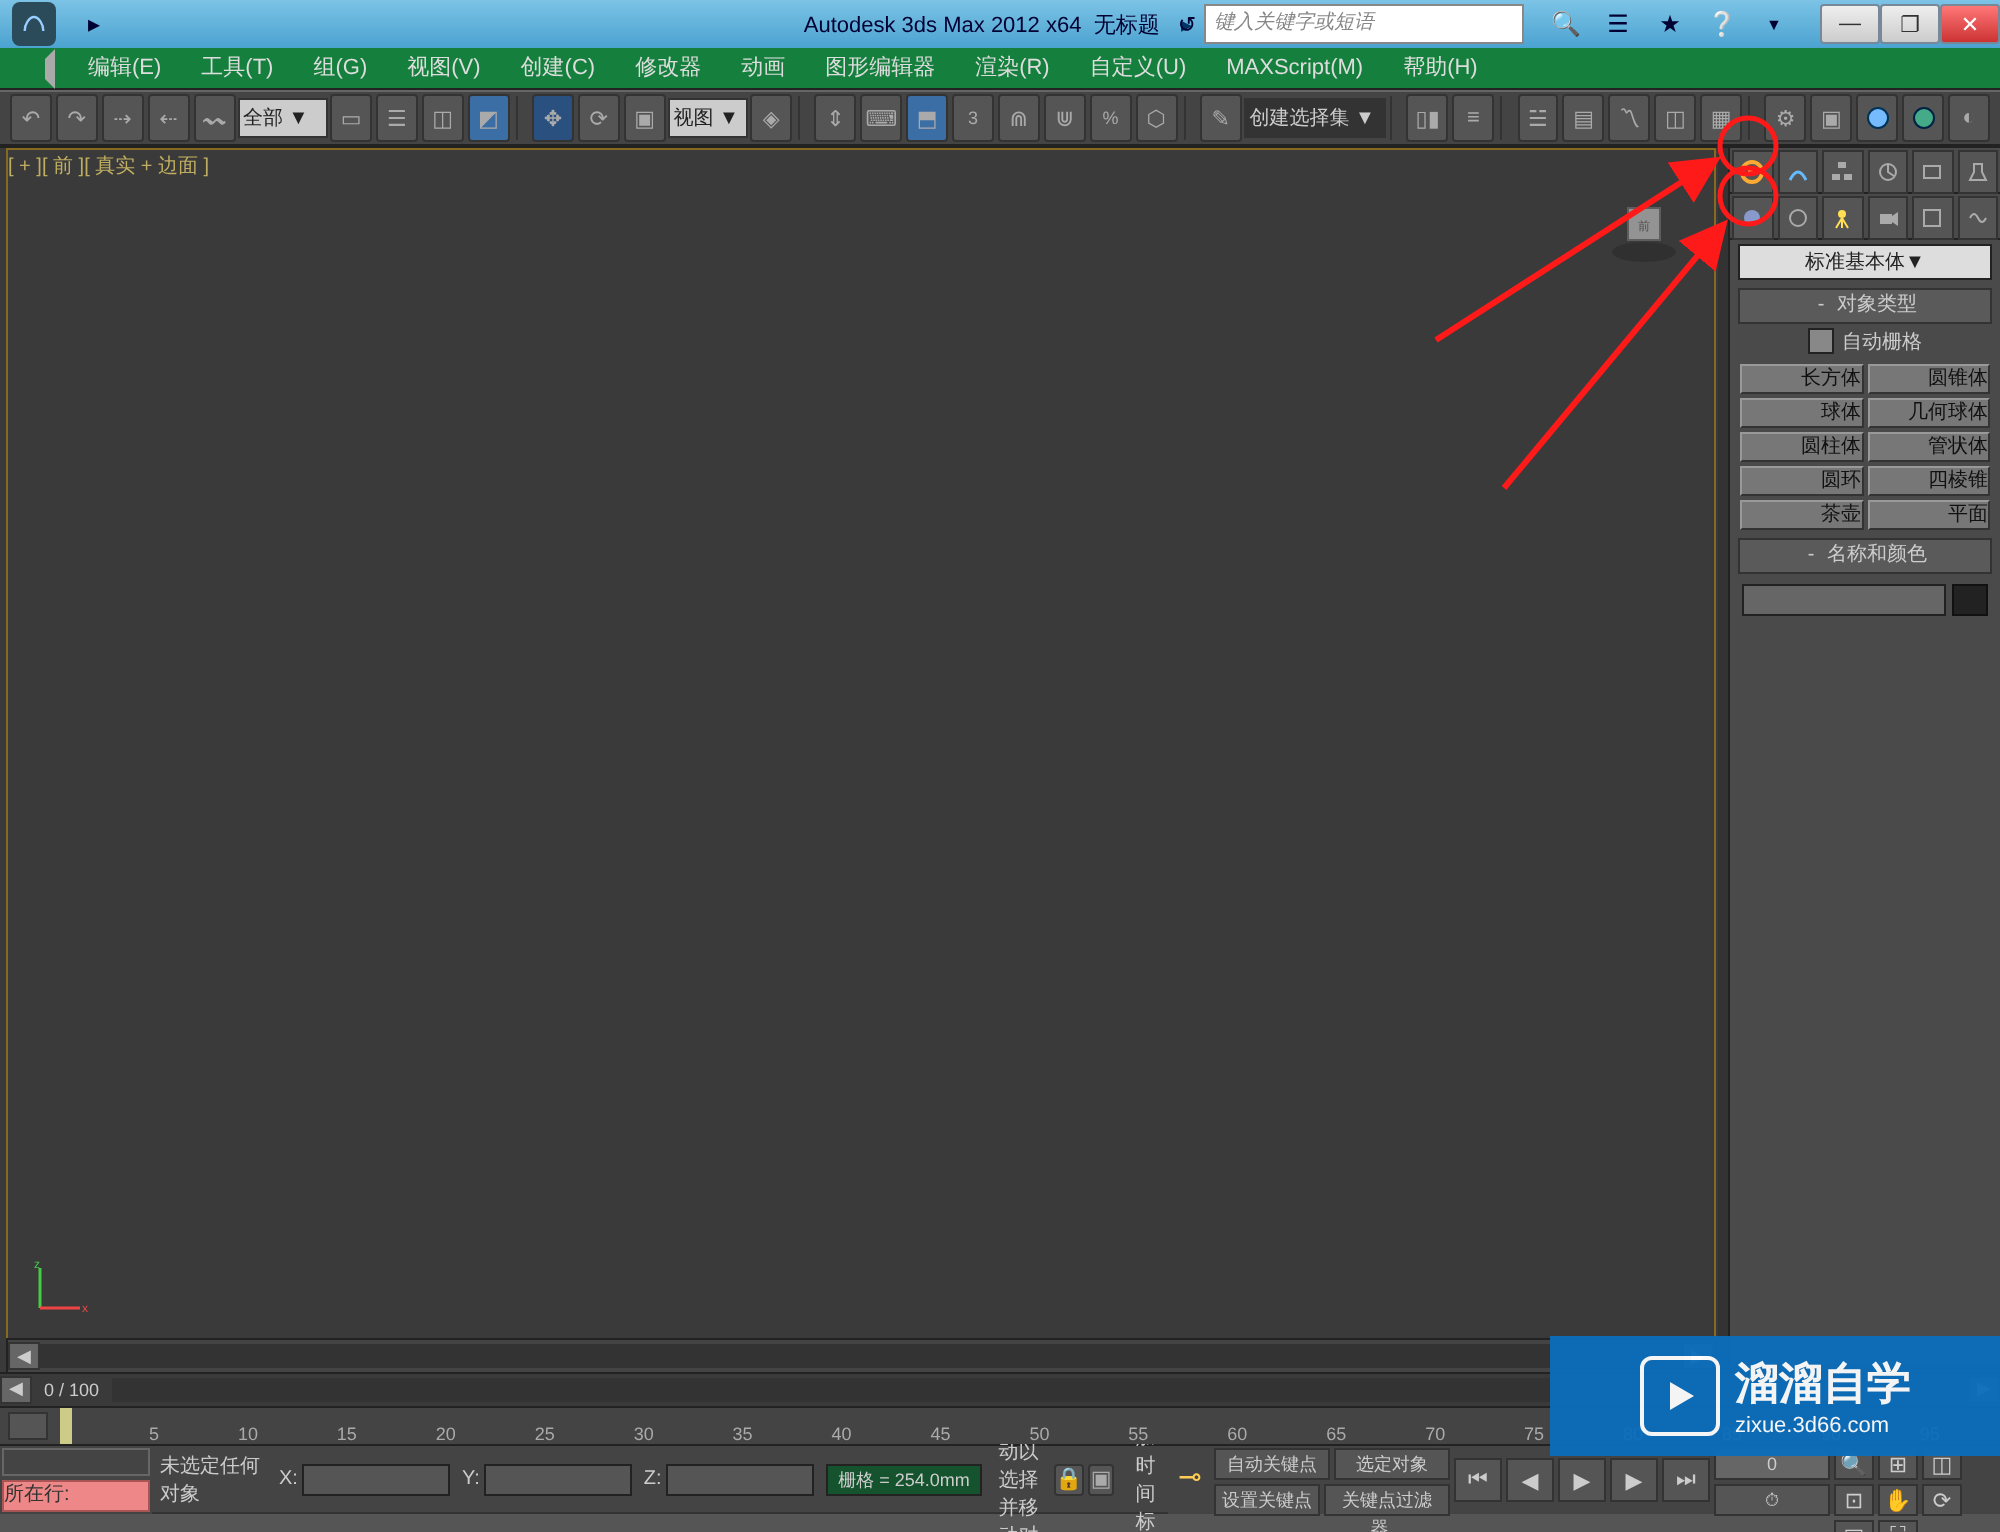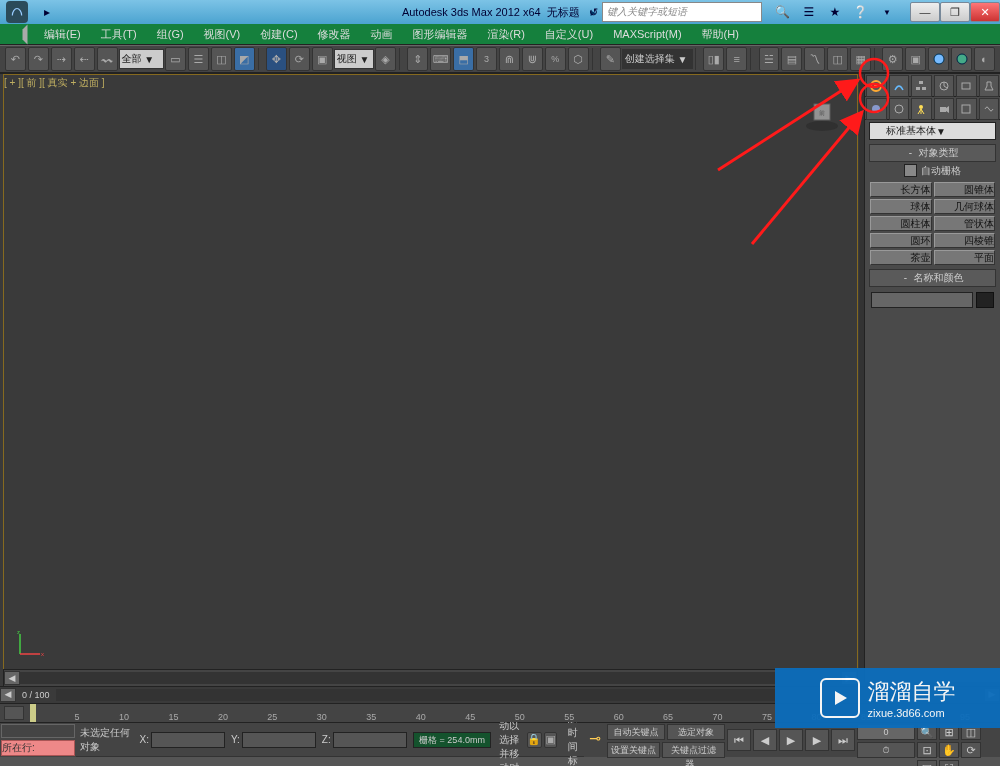--- a/index.html
+++ b/index.html
@@ -29,21 +29,21 @@
   .workarea{position:relative;height:612px;background:#3a3a3a;border-top:1px solid #222}
   .vp-label{position:absolute;top:2px;left:4px;font-size:10px;color:#bfae61}
   .viewport{position:absolute;top:0;left:3px;right:142px;bottom:0;border:1px solid #866a1f}
   .vp-icon{position:absolute;top:20px;right:158px;width:40px;height:40px;opacity:.8}
   .axis-gizmo{position:absolute;bottom:28px;left:16px;width:30px;height:30px}
   
   .cmd-panel{position:absolute;top:0;right:0;width:135px;height:608px;background:#4a4a4a;border-left:1px solid #222;display:flex;flex-direction:column}
   .cmd-tabs{height:22px;display:flex;border-bottom:1px solid #222}
   .cmd-tab{flex:1;height:20px;background:#555;border:1px solid #333;margin:1px;display:flex;align-items:center;justify-content:center}
   .cmd-sub{height:22px;display:flex;border-bottom:1px solid #222}
-  .cmd-drop{height:16px;margin:2px 4px;background:#ddd;color:#222;font-size:10px;border:1px solid #222;display:flex;align-items:center;padding:0 16px;justify-content:flex-start}
+  .cmd-drop{height:16px;margin:2px 4px;background:#ddd;color:#222;font-size:10px;border:1px solid #222;display:flex;align-items:center;padding:0 2px;justify-content:center}
   .rollout-hdr{height:16px;background:#5a5a5a;border:1px solid #333;margin:2px 4px;text-align:center;font-size:10px;line-height:16px;display:flex;align-items:center;justify-content:center}
   .rollout-hdr .minus{width:8px;margin-right:4px}
   .chk-row{display:flex;align-items:flex-start;justify-content:center;height:16px;font-size:10px}
   .chk{width:11px;height:11px;border:1px solid #222;background:#888;margin-right:4px}
   .obj-grid{display:flex;flex-wrap:wrap;margin:1px 4px}
   .obj-btn{width:calc(50% - 2px);height:15px;margin:1px;background:#777;border:1px solid #333;border-top-color:#999;border-left-color:#999;font-size:10px;color:#111;text-align:right;line-height:13px;box-sizing:border-box}
   .name-row{display:flex;align-items:center;margin:3px 6px}
   .name-input{flex:1;height:14px;background:#666;border:1px solid #222}
   .color-sw{width:16px;height:14px;background:#222;border:1px solid #111;margin-left:3px}
   
@@ -66,21 +66,21 @@
   .sb-key{width:18px;height:30px;display:flex;align-items:center;justify-content:center;color:#ffcc55;font-size:14px;margin:0 2px}
   .sb-anim{display:flex;flex-direction:column;width:120px}
   .sb-btn{height:14px;background:#555;border:1px solid #333;margin:1px;font-size:9px;text-align:center;line-height:14px}
   .sb-play{display:flex;align-items:center}
   .play-btn{width:22px;height:20px;background:#555;border:1px solid #333;margin:1px;display:flex;align-items:center;justify-content:center}
   .sb-nav{display:flex;flex-wrap:wrap;width:84px;align-content:flex-start}
   
   .watermark{position:absolute;right:0;bottom:38px;width:225px;height:60px;background:#0b6dbc;display:flex;align-items:center;justify-content:center;opacity:.95;color:#fff}
   .wm-icon{width:36px;height:36px;border:2px solid #fff;border-radius:6px;display:flex;align-items:center;justify-content:center;margin-right:8px}
   .wm-txt{display:flex;flex-direction:column}
-  .wm-t1{font-size:22px;font-weight:normal}
+  .wm-t1{font-size:22px;font-weight:bold}
   .wm-t2{font-size:11px}
   
   .anno{position:absolute;top:0;left:0;width:1000px;height:766px;pointer-events:none;z-index:200}
 </style>
 </head>
 <body>
 
 <div class="titlebar">
   <div class="icon">
       <svg viewBox="0 0 24 24">

